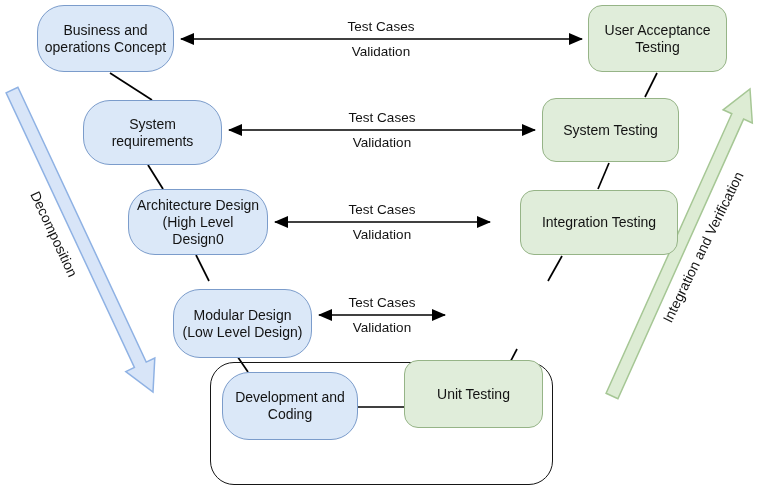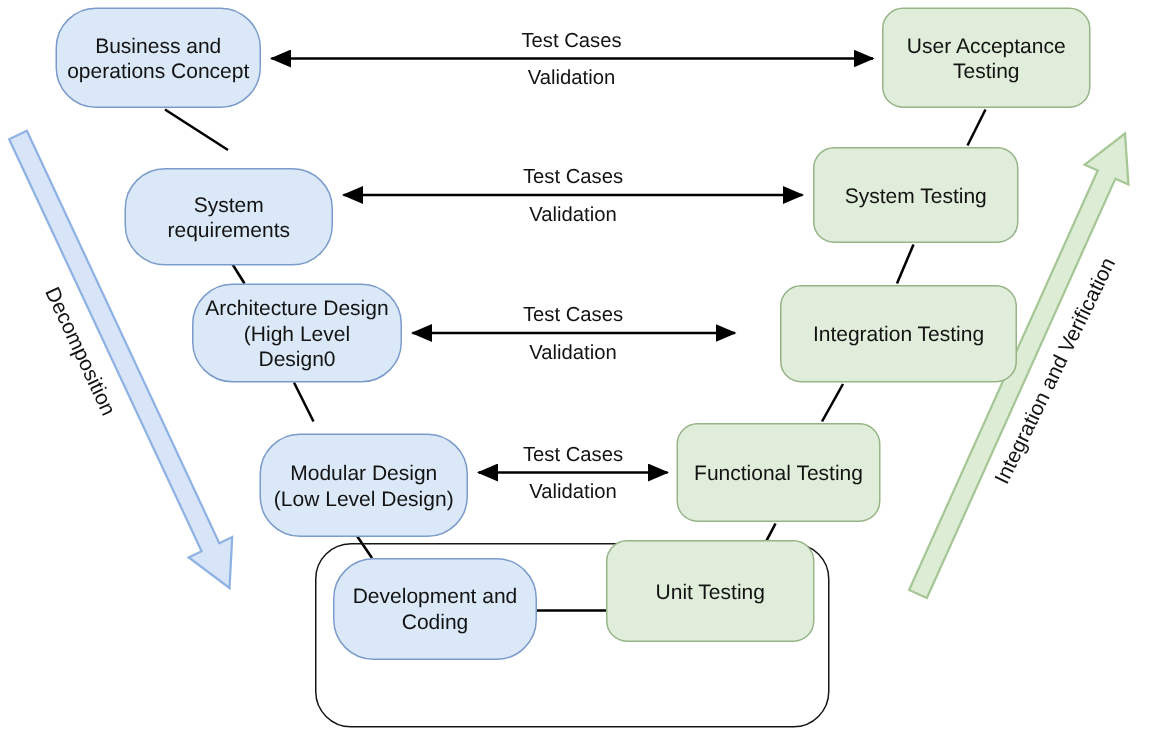--- a/index.html
+++ b/index.html
@@ -66,21 +66,21 @@
     <line x1="645" y1="97" x2="657" y2="73" stroke="#000" stroke-width="1.7"></line>
     <line x1="358" y1="407" x2="404" y2="407" stroke="#000" stroke-width="1.7"></line>
   </svg>
 
   <div class="impl-container"></div>
 
   <div class="node blue" style="left:37px;top:5px;width:137px;height:67px">
     <span class="node-label">Business and
 operations Concept</span>
   </div>
-  <div class="node blue" style="left:83px;top:112px;width:139px;height:65px">
+  <div class="node blue" style="left:83px;top:100px;width:139px;height:65px">
     <span class="node-label">System requirements</span>
   </div>
   <div class="node blue" style="left:128px;top:189px;width:140px;height:66px">
     <span class="node-label">Architecture Design
 (High Level Design0</span>
   </div>
   <div class="node blue" style="left:173px;top:289px;width:139px;height:69px">
     <span class="node-label">Modular Design
 (Low Level Design)</span>
   </div>
@@ -92,23 +92,20 @@
   <div class="node green" style="left:588px;top:5px;width:139px;height:67px">
     <span class="node-label">User Acceptance
 Testing</span>
   </div>
   <div class="node green" style="left:542px;top:98px;width:137px;height:64px">
     <span class="node-label">System Testing</span>
   </div>
   <div class="node green" style="left:520px;top:190px;width:158px;height:65px">
     <span class="node-label">Integration Testing</span>
   </div>
-  <div class="node green" style="left:451px;top:282px;width:136px;height:66px">
-    <span class="node-label">Functional Testing</span>
-  </div>
   <div class="node green" style="left:404px;top:360px;width:139px;height:68px">
     <span class="node-label">Unit Testing</span>
   </div>
 
   <div class="edge-label" style="left:301px;top:17px">Test Cases</div>
   <div class="edge-label" style="left:301px;top:42px">Validation</div>
   <div class="edge-label" style="left:302px;top:108px">Test Cases</div>
   <div class="edge-label" style="left:302px;top:133px">Validation</div>
   <div class="edge-label" style="left:302px;top:200px">Test Cases</div>
   <div class="edge-label" style="left:302px;top:225px">Validation</div>

